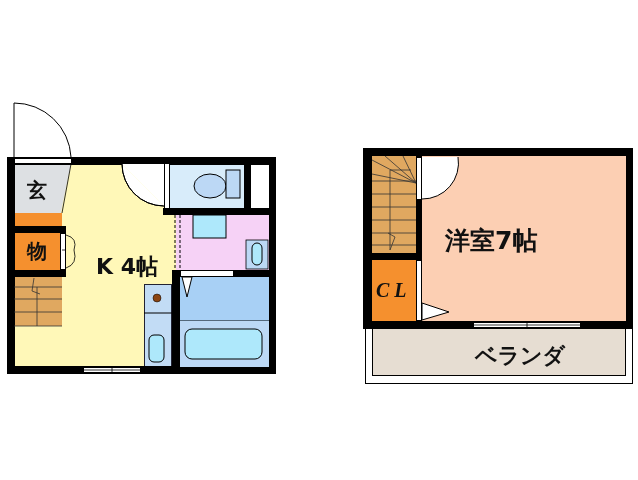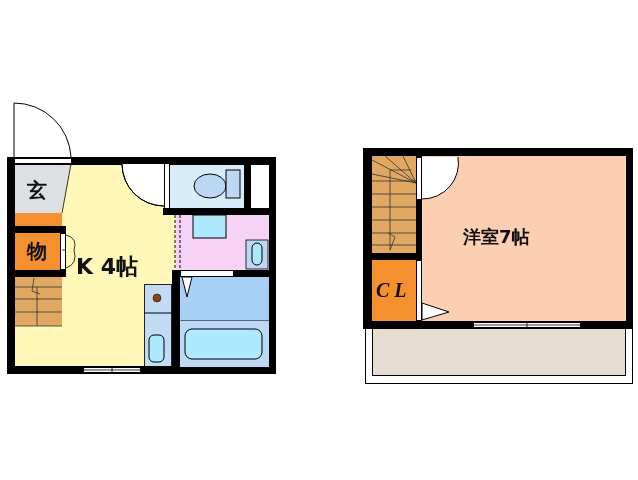--- a/index.html
+++ b/index.html
@@ -84,21 +84,21 @@
     <line x1="14" y1="326" x2="62" y2="326" stroke="#333" stroke-width="0.8"></line>
     <line x1="37" y1="287" x2="37" y2="326" stroke="#333" stroke-width="0.8"></line>
     <path d="M34 278 L32 291 L40 294" fill="none" stroke="#333" stroke-width="0.8"></path>
 
     <line x1="84" y1="370" x2="140" y2="370" stroke="#000" stroke-width="0.8"></line>
     <line x1="112" y1="367" x2="112" y2="373" stroke="#000" stroke-width="0.8"></line>
   </svg>
 
   <div class="abs lbl" style="left:27px;top:180px;font-size:20px;">玄</div>
   <div class="abs lbl" style="left:27px;top:241px;font-size:20px;">物</div>
-  <div class="abs lbl" style="left:76px;top:256px;font-size:22px;">K 4帖</div>
+  <div class="abs lbl" style="left:96px;top:256px;font-size:22px;">K 4帖</div>
 </div>
 
 <div class="abs" style="left:0;top:0;width:638px;height:400px;">
 
   <div class="abs" style="left:420px;top:155px;width:206px;height:166px;background:#fccfb3;"></div>
   <div class="abs" style="left:372px;top:155px;width:44px;height:98px;background:#e0a860;"></div>
   <div class="abs" style="left:372px;top:260px;width:44px;height:61px;background:#f5902e;"></div>
   <div class="abs" style="left:365px;top:328px;width:268px;height:56px;background:#fff;border:1px solid #000;"></div>
   <div class="abs" style="left:372px;top:329px;width:254px;height:47px;background:#e6ddd2;border-left:1px solid #000;border-right:1px solid #000;border-bottom:1px solid #000;"></div>
 
@@ -130,15 +130,16 @@
     <line x1="385" y1="156" x2="416" y2="183" stroke="#333" stroke-width="0.8"></line>
     <line x1="403" y1="156" x2="416" y2="183" stroke="#333" stroke-width="0.8"></line>
     <line x1="372" y1="174" x2="416" y2="183" stroke="#333" stroke-width="0.8"></line>
     <path d="M390 250 L390 170 L411 170" fill="none" stroke="#333" stroke-width="0.8"></path>
     <path d="M388 233 L395 237 L390 250" fill="none" stroke="#333" stroke-width="0.8"></path>
 
     <line x1="474" y1="325" x2="580" y2="325" stroke="#000" stroke-width="0.8"></line>
     <line x1="527" y1="322" x2="527" y2="328" stroke="#000" stroke-width="0.8"></line>
   </svg>
 
-  <div class="abs lbl" style="left:463px;top:228px;font-size:18px;text-align:center;">洋室7帖</div>
+  <div class="abs lbl" style="left:445px;top:228px;font-size:25px;text-align:center;">洋室7帖</div>
   <div class="abs lbl" style="left:376px;top:280px;font-size:20px;font-style:italic;font-family:Liberation Serif, serif;">C L</div>
+  <div class="abs lbl" style="left:475px;top:345px;font-size:22px;">ベランダ</div>
 </div>
 
 </body></html>

